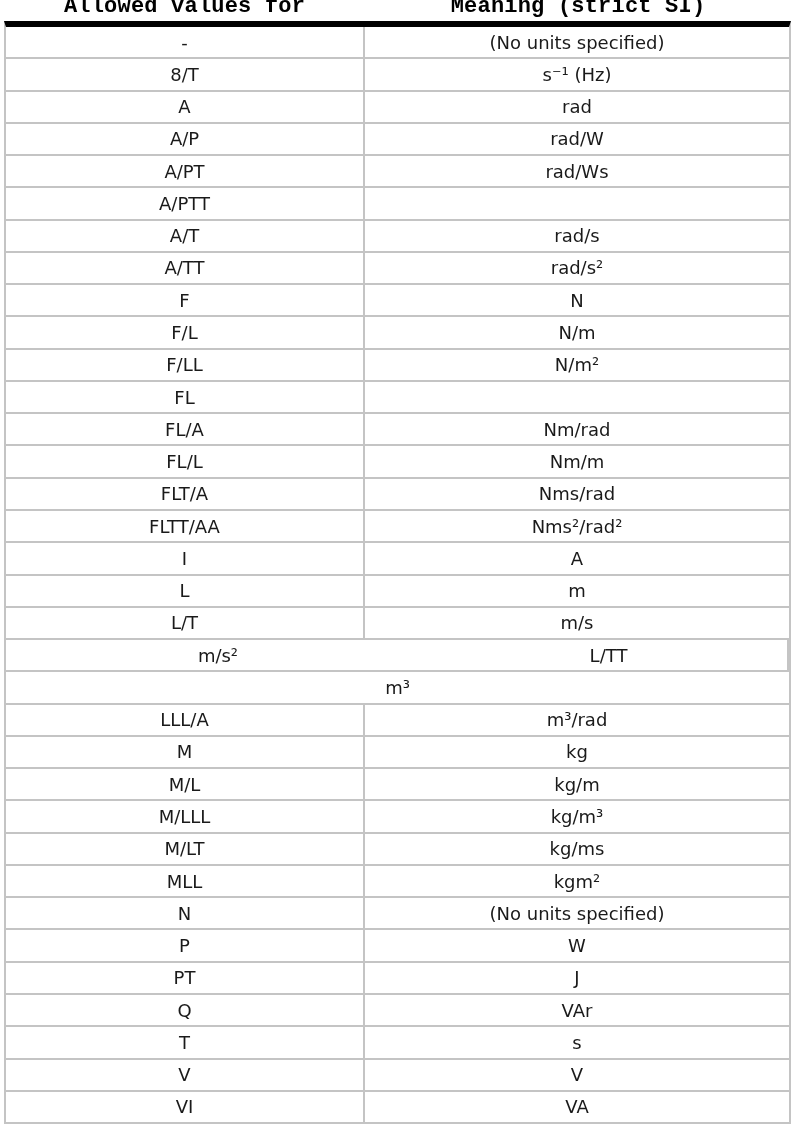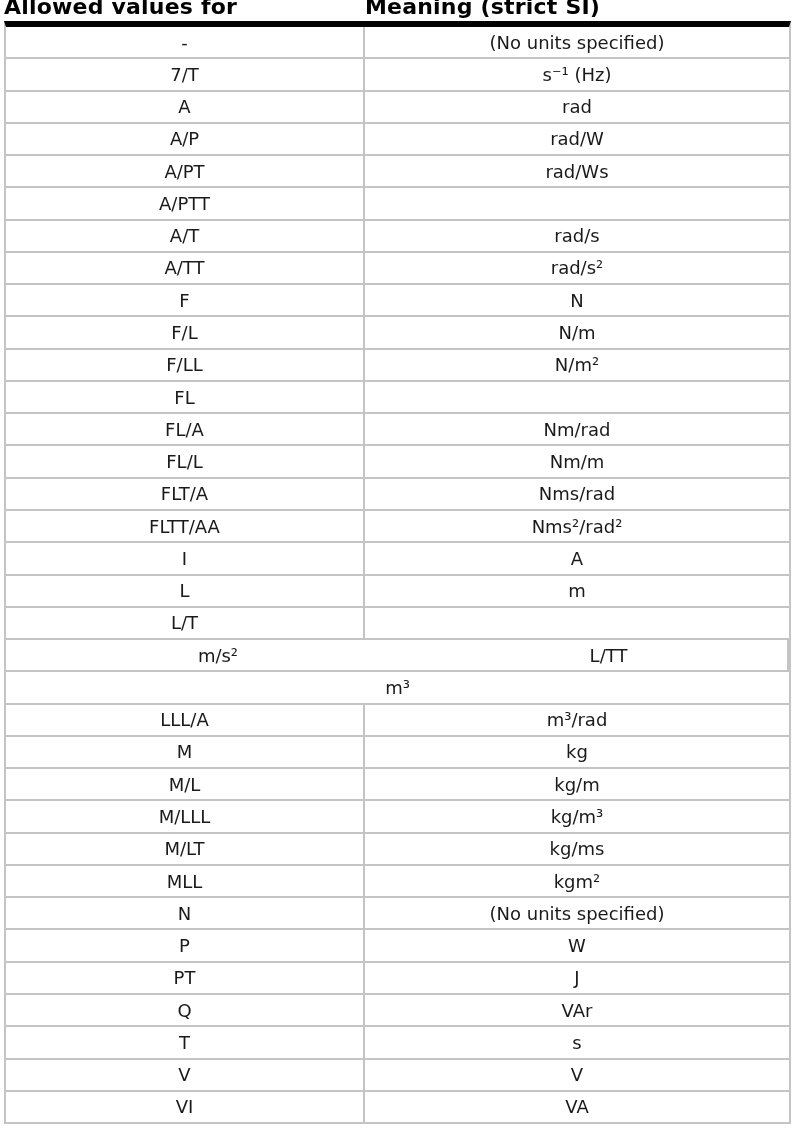--- a/index.html
+++ b/index.html
@@ -19,21 +19,22 @@
     position: absolute;
     left: 4px;
     top: 0;
     width: 787px;
     height: 22px;
     overflow: hidden;
     display: flex;
   }
   .hcell {
     overflow: hidden;
-    text-align: left;
+    text-align: center;
+    font-family: Liberation Mono, monospace;
   }
   .hcell.c1 { width: 361px; }
   .hcell.c2 { width: 426px; }
   .hcell span {
     display: block;
     font-weight: bold;
     font-size: 22px;
     line-height: 28px;
     margin-top: -7px;
     color: #000000;
@@ -95,21 +96,21 @@
   </div>
 </div>
 
 <div class="tbl">
   <div class="rows">
       <div class="trow">
     <div class="cell code">-</div>
     <div class="cell meaning">(No units specified)</div>
   </div>
       <div class="trow">
-    <div class="cell code">7/T</div>
+    <div class="cell code">8/T</div>
     <div class="cell meaning">s⁻¹ (Hz)</div>
   </div>
       <div class="trow">
     <div class="cell code">A</div>
     <div class="cell meaning">rad</div>
   </div>
       <div class="trow">
     <div class="cell code">A/P</div>
     <div class="cell meaning">rad/W</div>
   </div>
@@ -162,20 +163,21 @@
       <div class="trow">
     <div class="cell code">I</div>
     <div class="cell meaning">A</div>
   </div>
       <div class="trow">
     <div class="cell code">L</div>
     <div class="cell meaning">m</div>
   </div>
       <div class="trow">
     <div class="cell code">L/T</div>
+    <div class="cell meaning">m/s</div>
   </div>
       <div class="trow">
     <div class="cell meaning">m/s²</div>
     <div class="cell code">L/TT</div>
   </div>
       <div class="trow">
     <div class="cell meaning">m³</div>
   </div>
       <div class="trow">
     <div class="cell code">LLL/A</div>

